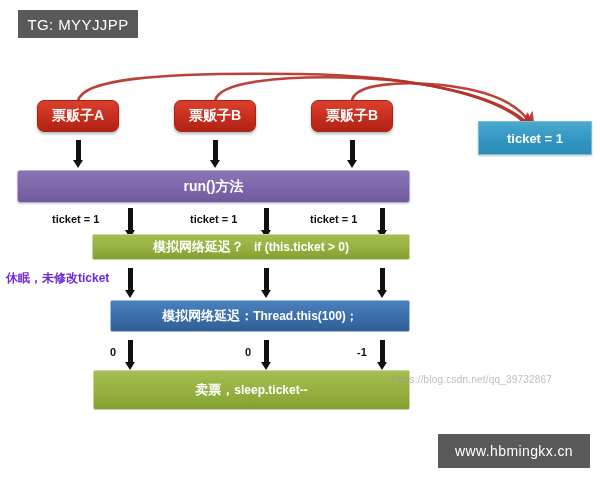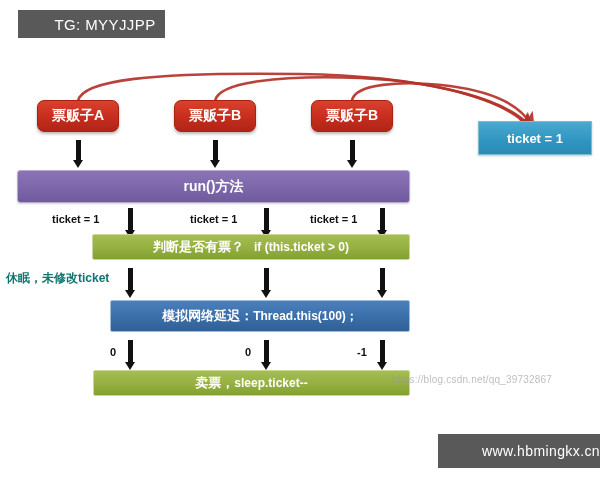--- a/index.html
+++ b/index.html
@@ -18,21 +18,20 @@
 
   
   .wm-box {
     position: absolute;
     background: #595959;
     color: #ffffff;
     display: flex;
     align-items: center;
     justify-content: center;
     letter-spacing: .4px;
-    padding-left: 27px;
   }
   #wm-top {
     left: 18px; top: 10px;
     width: 120px; height: 28px;
     font-size: 15px;
   }
   #wm-bottom {
     left: 438px; top: 434px;
     width: 152px; height: 34px;
     font-size: 14px;
@@ -108,21 +107,21 @@
     width: 300px; height: 32px;
     font-size: 12px;
     border-radius: 2px;
     background: linear-gradient(180deg,#4b80bd 0%, #3a6ea8 55%, #315f95 100%);
     border: 1px solid #9dbbdc;
   }
 
   
   #sell-bar {
     left: 93px; top: 370px;
-    width: 317px; height: 26px;
+    width: 317px; height: 40px;
     font-size: 12px;
     border-radius: 2px;
     background: linear-gradient(180deg,#a5bd52 0%, #95b040 55%, #82a032 100%);
     border: 1px solid #c9d79b;
   }
 
   .cjk { font-size: 13px; }
   .code { font-size: 12px; }
 
   
@@ -150,21 +149,21 @@
     position: absolute;
     font-size: 11px;
     font-weight: bold;
     color: #111111;
     white-space: nowrap;
   }
   .lbl-cjk {
     position: absolute;
     font-size: 12px;
     font-weight: bold;
-    color: #0f766e;
+    color: #6d28d9;
     white-space: nowrap;
   }
 
   #curve-layer {
     position: absolute;
     left: 0; top: 0;
     width: 600px; height: 480px;
     pointer-events: none;
   }
 </style>
@@ -216,21 +215,21 @@
   <div class="arrow" style="left:261px; top:208px; height:30px;">
     <div class="shaft" style="height:22px;"></div>
     <div class="head"></div>
   </div>
   <div class="arrow" style="left:377px; top:208px; height:30px;">
     <div class="shaft" style="height:22px;"></div>
     <div class="head"></div>
   </div>
 
   <div class="node" id="cond-bar">
-    <span class="cjk">判断是否有票？</span>
+    <span class="cjk">模拟网络延迟？</span>
     <span class="code" style="margin-left:10px;">if (this.ticket &gt; 0)</span>
   </div>
 
   <div class="lbl-cjk" style="left:6px; top:270px;">休眠，未修改ticket</div>
 
   <div class="arrow" style="left:125px; top:268px; height:30px;">
     <div class="shaft" style="height:22px;"></div>
     <div class="head"></div>
   </div>
   <div class="arrow" style="left:261px; top:268px; height:30px;">

